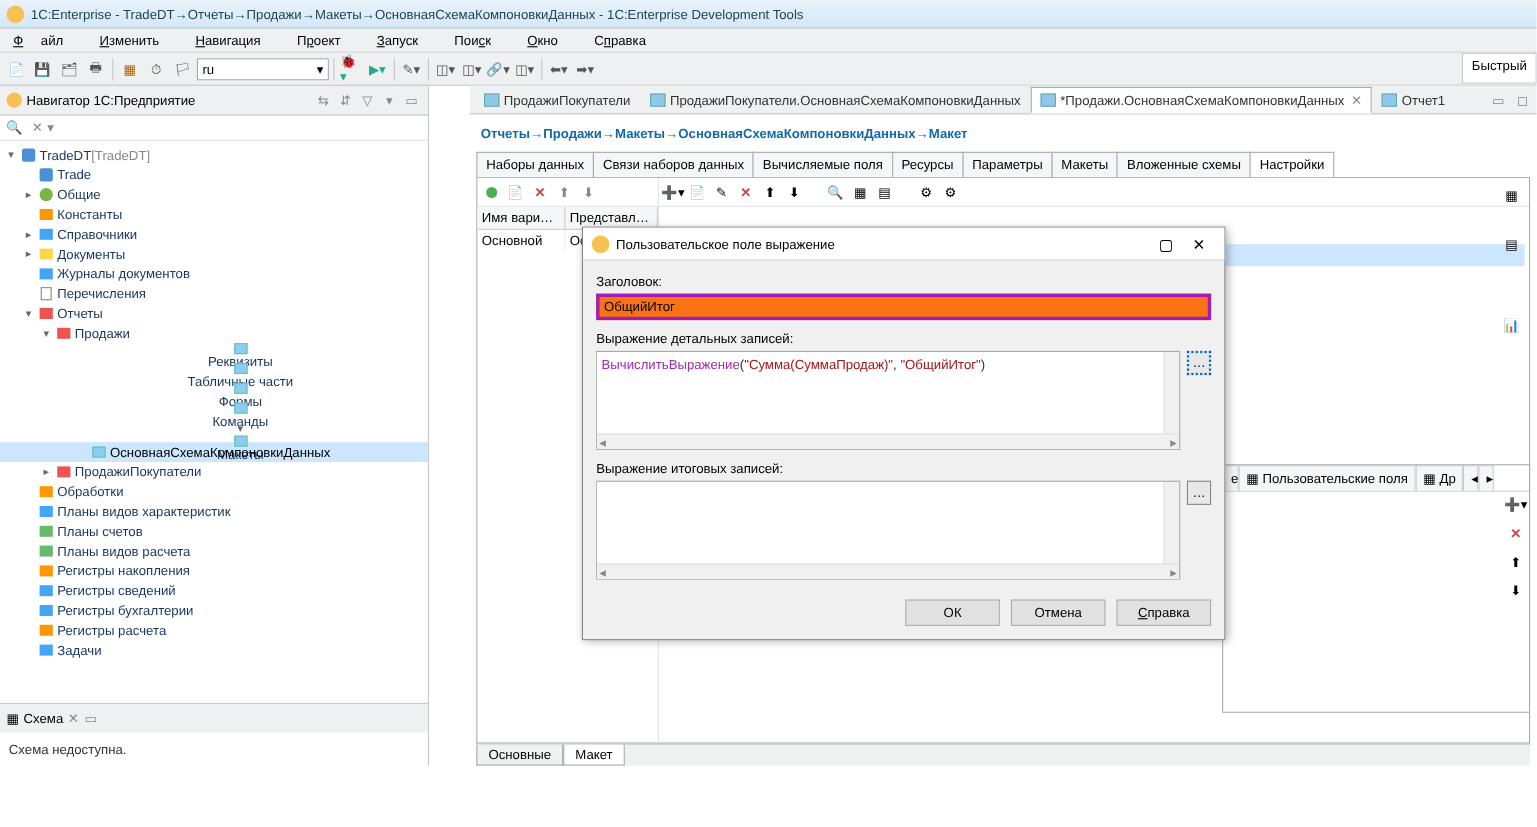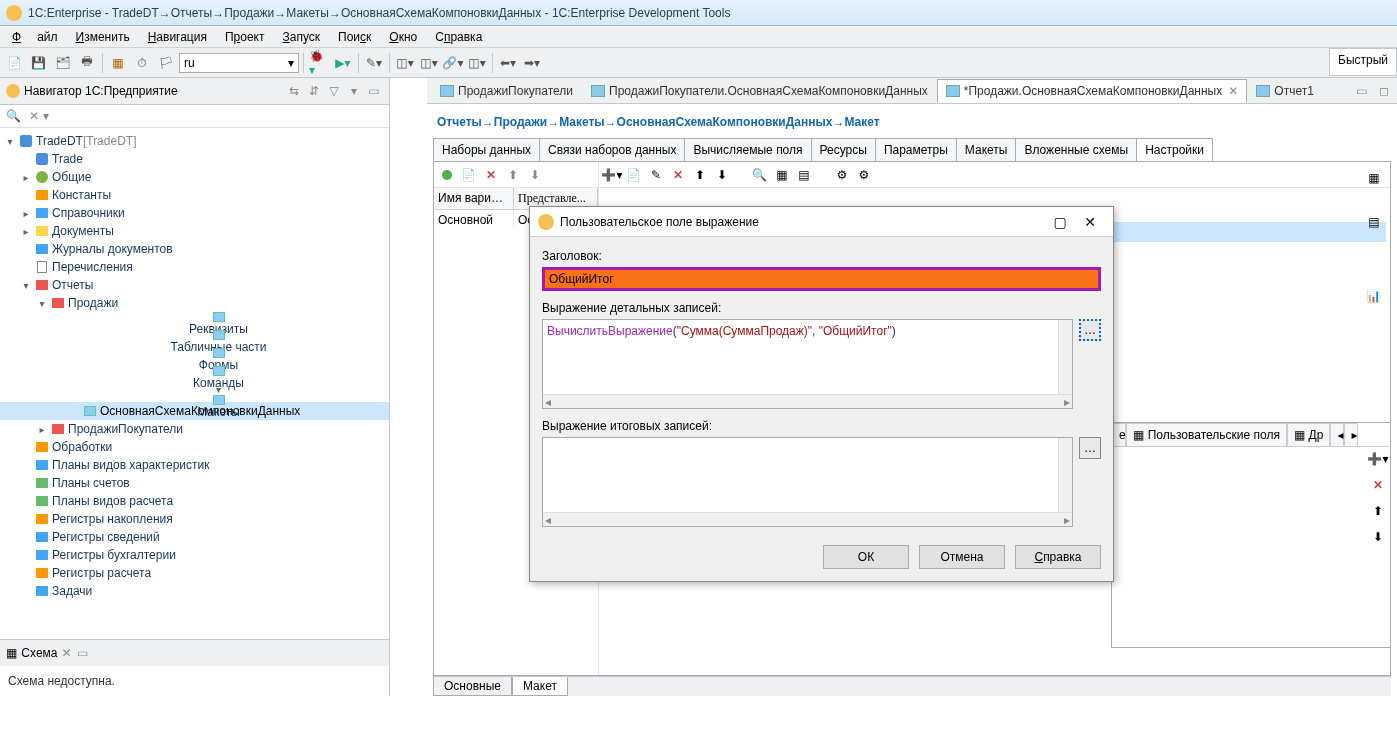--- a/index.html
+++ b/index.html
@@ -4,21 +4,21 @@
 <style>
 * { box-sizing: border-box; margin: 0; padding: 0; font-family: "Segoe UI", Tahoma, sans-serif; font-size: 12px; }
 body { background: #fff; overflow: hidden; width: 1397px; height: 752px; position: relative; }
 
 
 .titlebar { background: linear-gradient(#e8f3fb,#d4e8f7); height: 26px; display: flex; align-items: center; padding: 0 6px; border-bottom: 1px solid #9ab5cb; }
 .titlebar .icon { width: 16px; height: 16px; border-radius: 50%; background: #f8c050; margin-right: 6px; }
 .titlebar .title { color: #245; }
 
 
-.menubar { background: #eef0f2; height: 22px; display: flex; align-items: center; padding: 0 4px; gap: 2px; border-bottom: 1px solid #d0d4d8; }
+.menubar { background: #eef0f2; height: 22px; display: flex; align-items: center; padding: 0 4px; gap: 17px; border-bottom: 1px solid #d0d4d8; }
 .menubar span { padding: 2px 8px; cursor: default; }
 .menubar span u { text-decoration: underline; }
 
 
 .toolbar { background: #eef0f2; height: 30px; display: flex; align-items: center; padding: 0 4px; gap: 2px; border-bottom: 1px solid #c4c8cc; position: relative; }
 .tb-btn { width: 22px; height: 22px; display:flex; align-items:center; justify-content:center; color:#555; border:1px solid transparent; }
 .tb-sep { width:1px; height:20px; background:#c4c8cc; margin:0 2px; }
 .tb-combo { height:20px; border:1px solid #a8acb0; background:#fff; min-width:120px; display:flex; align-items:center; padding:0 4px; font-size:11px;text-align:right; }
 .quick { position:absolute; right:0; top:0; height:28px; background:#fff; border:1px solid #c4c8cc; padding:4px 8px; }
 
@@ -425,21 +425,21 @@
             </div>
           <div class="mini-btn">
               <span class="g-up">⬆</span>
             </div>
           <div class="mini-btn">
               <span class="g-up">⬇</span>
             </div>
         </div>
         <div class="grid-head">
           <div style="width:80px;">Имя вариан...</div>
-          <div style="flex:1;font-family:Liberation Serif, serif;">Представле...</div>
+          <div style="flex:1;">Представле...</div>
         </div>
         <div class="grid-row">
           <div style="width:80px;">Основной</div>
           <div style="flex:1;">Основно...</div>
         </div>
       </div>
 
       <div class="right-pane">
         <div class="mini-toolbar">
           <div class="mini-btn">➕▾</div>

